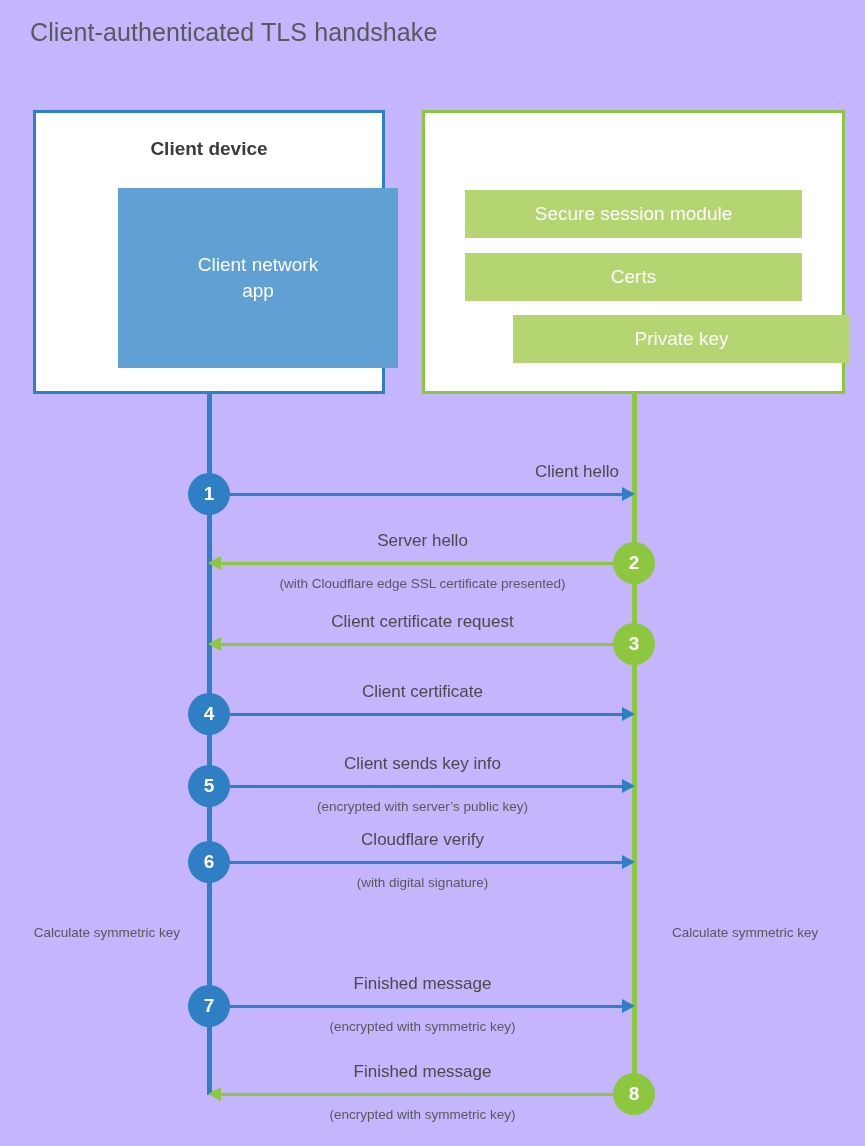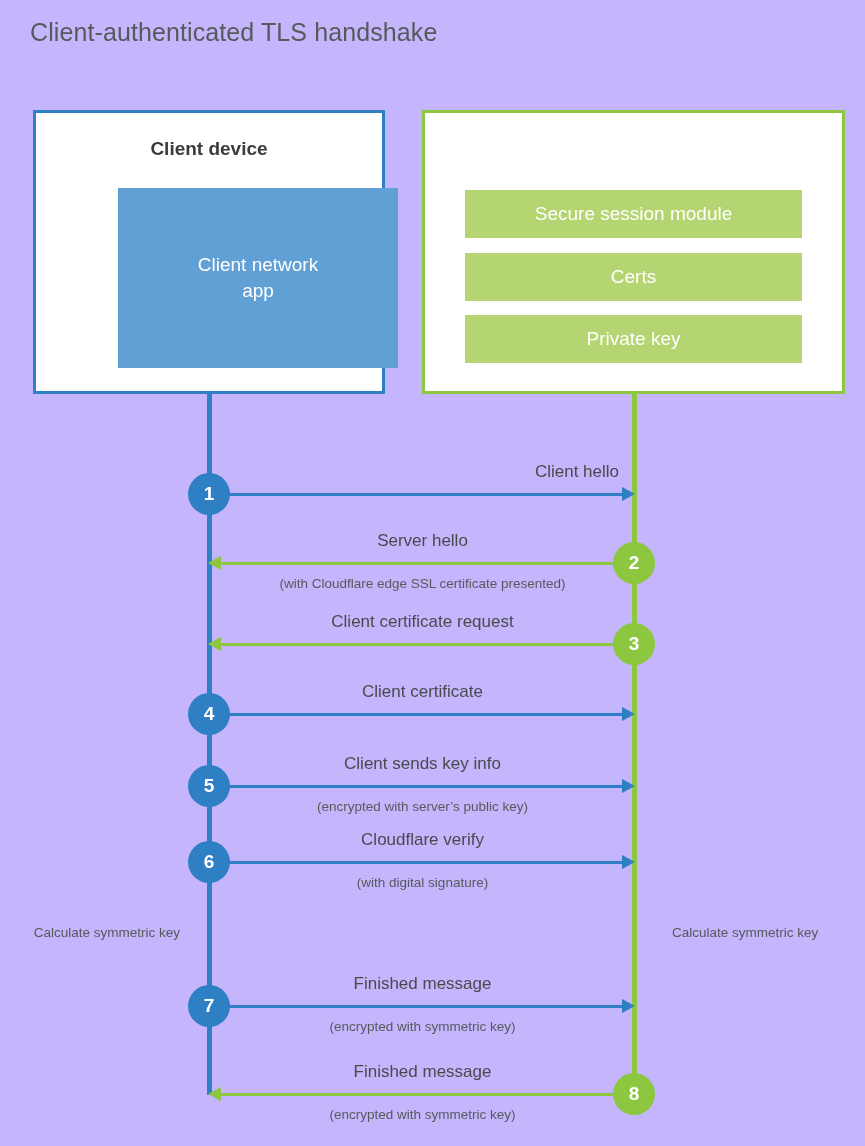--- a/index.html
+++ b/index.html
@@ -90,21 +90,21 @@
     background: #b5d472;
     display: flex;
     align-items: center;
     justify-content: center;
     color: #ffffff;
     font-size: 19px;
     font-weight: 400;
   }
   #server-bar-0 { top: 77px; }
   #server-bar-1 { top: 140px; }
-  #server-bar-2 { top: 202px; }
+  #server-bar-2 { top: 202px; margin-left: 48px; }
 
   
   .lifeline {
     position: absolute;
     width: 5px;
   }
   #lifeline-client {
     left: 207px;
     top: 394px;
     height: 701px;

